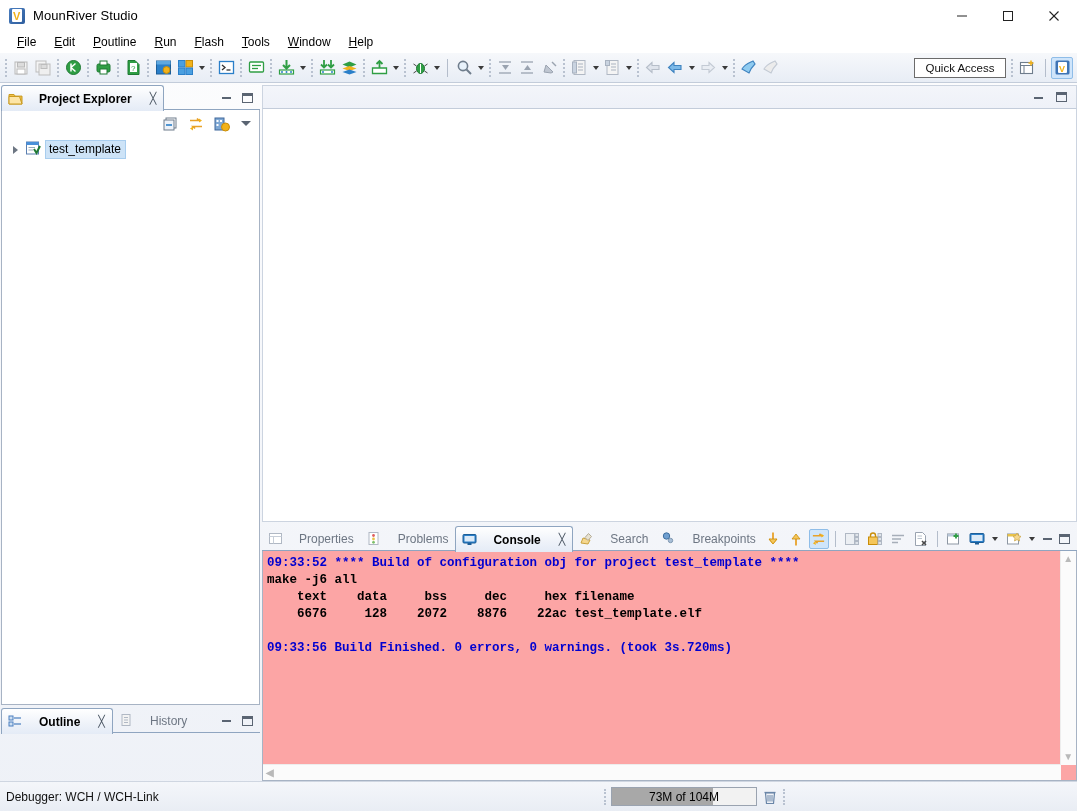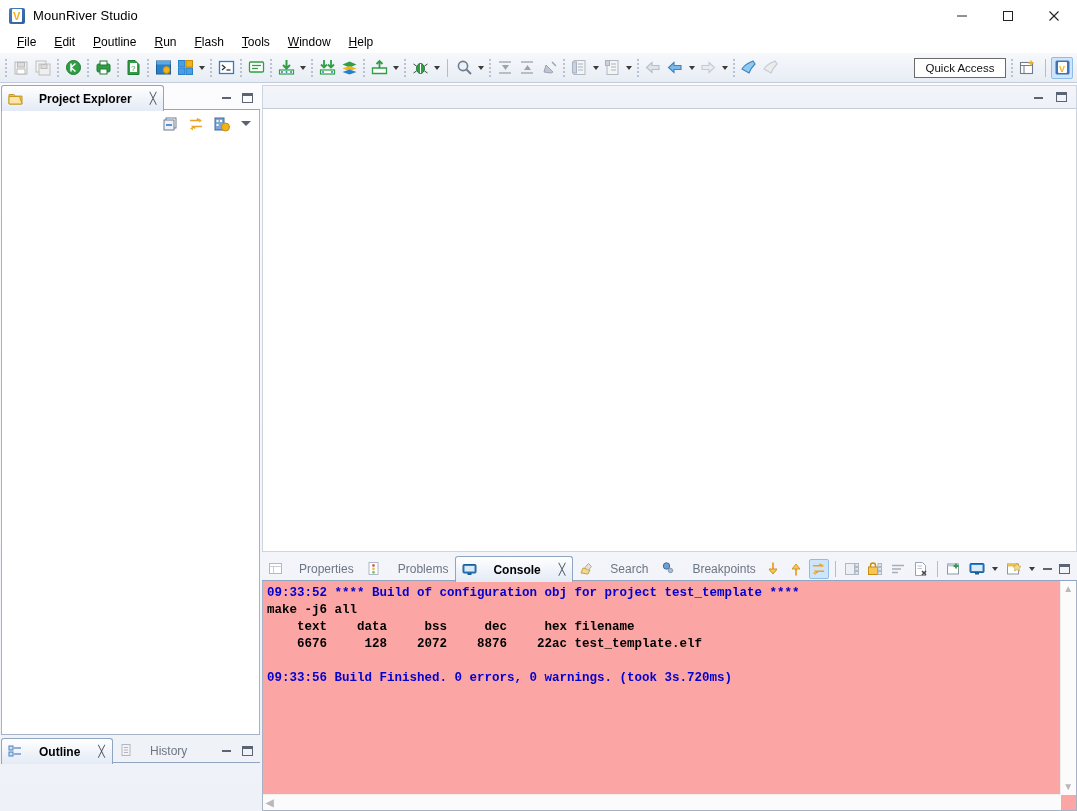--- a/index.html
+++ b/index.html
@@ -613,20 +613,35 @@
               <svg width="16" height="16" viewBox="0 0 16 16">
                   <rect x="1" y="2" width="9" height="12" fill="#7fa8d4" stroke="#40689b"></rect>
                   <rect x="2.5" y="4" width="2" height="2" fill="#fff"></rect>
                   <rect x="6" y="4" width="2" height="2" fill="#fff"></rect>
                   <rect x="2.5" y="8" width="2" height="2" fill="#fff"></rect>
                   <circle cx="11.5" cy="11" r="4" fill="#f2b21a" stroke="#c98d08"></circle>
                 </svg>
             </div>
             <div class="pe-menu-arrow"></div>
           </div>
+          <div class="tree">
+            <div class="tree-row">
+              <span class="twisty"></span>
+              <span class="tabicon">
+                <svg width="16" height="16" viewBox="0 0 16 16">
+                    <rect x="1.5" y="2" width="12" height="12" fill="#fff" stroke="#5a7fb0"></rect>
+                    <rect x="1.5" y="2" width="12" height="3" fill="#4a90d9"></rect>
+                    <line x1="3.5" y1="7.5" x2="10" y2="7.5" stroke="#9ab" stroke-width="1"></line>
+                    <line x1="3.5" y1="10" x2="8" y2="10" stroke="#9ab" stroke-width="1"></line>
+                    <path d="M9 9l2.5 4 3.5-7" stroke="#1f7a33" stroke-width="2" fill="none"></path>
+                  </svg>
+              </span>
+              <span class="tree-label">test_template</span>
+            </div>
+          </div>
         </div>
       </div>
 
       <div class="part" style="height:73px; flex:0 0 73px; margin-top:3px;">
         <div class="tabrow">
           <div class="tab active">
             <span class="tabicon">
               <svg width="15" height="15" viewBox="0 0 15 15">
                   <rect x="1" y="2" width="4" height="4" fill="#cfe0f2" stroke="#4a7fbf"></rect>
                   <rect x="1" y="8" width="4" height="4" fill="#cfe0f2" stroke="#4a7fbf"></rect>
@@ -828,13 +843,33 @@
             </div>
             <div class="hscroll">
               <div class="sb-arrow">◀</div>
             </div>
           </div>
         </div>
       </div>
     </div>
   </div>
 
+  <div class="statusbar">
+    <span class="status-text">Debugger: WCH / WCH-Link</span>
+    <div class="mem-wrap">
+      <div class="mem-dots"></div>
+      <div class="mem-gauge">
+        <div class="mem-fill" id="memfill" style="width: 70%;"></div>
+        <div class="mem-label">73M of 104M</div>
+      </div>
+      <div class="trash">
+        <svg width="14" height="16" viewBox="0 0 14 16">
+            <path d="M2.5 4h9l-1 10.5h-7z" fill="none" stroke="#6a86a8" stroke-width="1.2"></path>
+            <line x1="1.5" y1="3.5" x2="12.5" y2="3.5" stroke="#6a86a8" stroke-width="1.3"></line>
+            <line x1="5" y1="6" x2="5" y2="12.5" stroke="#6a86a8"></line>
+            <line x1="7" y1="6" x2="7" y2="12.5" stroke="#6a86a8"></line>
+            <line x1="9" y1="6" x2="9" y2="12.5" stroke="#6a86a8"></line>
+          </svg>
+      </div>
+      <div class="mem-dots"></div>
+    </div>
+  </div>
 </div>
 
 </body></html>

